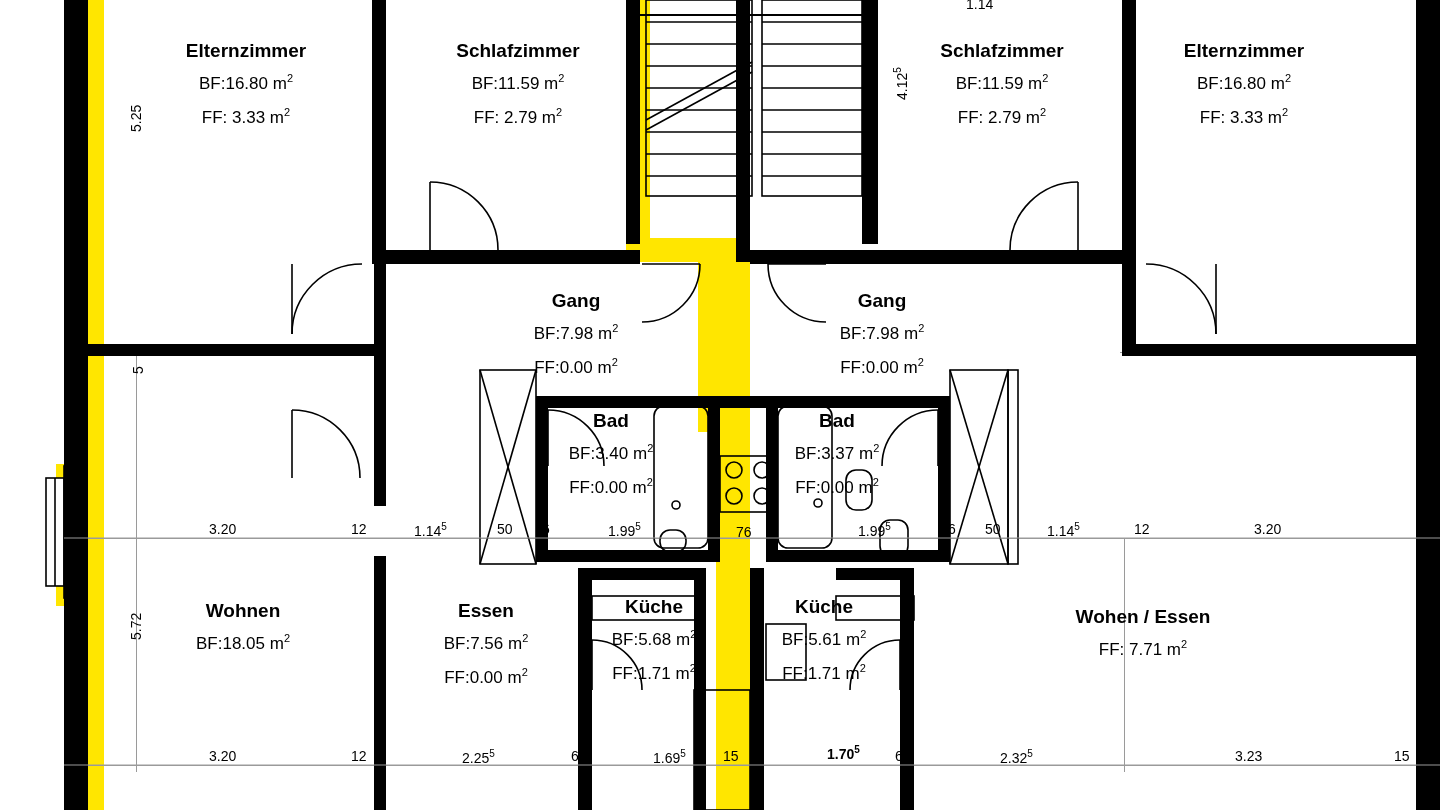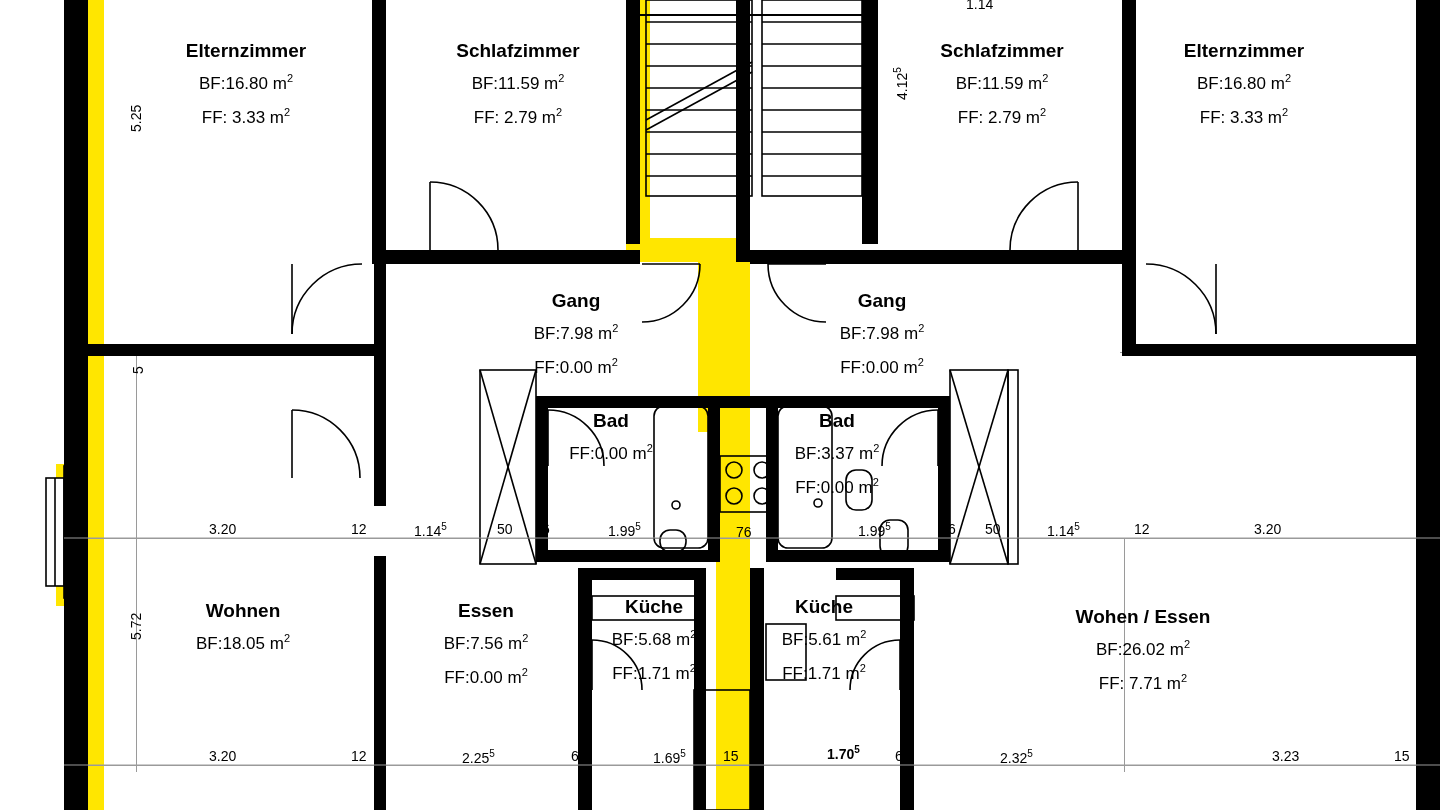--- a/index.html
+++ b/index.html
@@ -265,20 +265,21 @@
   </div>
 
   <div class="room" style="left:792px; top:288px; width:180px;">
     <div class="name">Gang</div>
     <div class="ln"><span>BF:7.98 m</span><sup>2</sup></div>
     <div class="ln"><span>FF:0.00 m</span><sup>2</sup></div>
   </div>
 
   <div class="room" style="left:528px; top:408px; width:166px;">
     <div class="name">Bad</div>
+    <div class="ln"><span>BF:3.40 m</span><sup>2</sup></div>
     <div class="ln"><span>FF:0.00 m</span><sup>2</sup></div>
   </div>
 
   <div class="room" style="left:754px; top:408px; width:166px;">
     <div class="name">Bad</div>
     <div class="ln"><span>BF:3.37 m</span><sup>2</sup></div>
     <div class="ln"><span>FF:0.00 m</span><sup>2</sup></div>
   </div>
 
   <div class="room" style="left:140px; top:598px; width:206px;">
@@ -299,21 +300,20 @@
   </div>
 
   <div class="room" style="left:748px; top:594px; width:152px;">
     <div class="name">Küche</div>
     <div class="ln"><span>BF:5.61 m</span><sup>2</sup></div>
     <div class="ln"><span>FF:1.71 m</span><sup>2</sup></div>
   </div>
 
   <div class="room" style="left:1010px; top:604px; width:266px;">
     <div class="name">Wohen / Essen</div>
-    <div class="ln"><span>BF:26.02 m</span><sup>2</sup></div>
     <div class="ln"><span>FF:  7.71 m</span><sup>2</sup></div>
   </div>
 
   <div class="dim vert" style="left:128px; top:132px;"><span>5.25</span></div>
   <div class="dim vert" style="left:130px; top:374px;"><span>5</span></div>
   <div class="dim vert" style="left:128px; top:640px;"><span>5.72</span></div>
   <div class="dim vert" style="left:892px; top:100px;"><span>4.12</span><sup>5</sup></div>
 
   <div class="dim" style="left:966px; top:-4px;"><span>1.14</span></div>
 
@@ -334,16 +334,16 @@
 
   <div class="dim" style="left:209px; top:748px;"><span>3.20</span></div>
   <div class="dim" style="left:351px; top:748px;"><span>12</span></div>
   <div class="dim" style="left:462px; top:748px;"><span>2.25</span><sup>5</sup></div>
   <div class="dim" style="left:571px; top:748px;"><span>6</span></div>
   <div class="dim" style="left:653px; top:748px;"><span>1.69</span><sup>5</sup></div>
   <div class="dim" style="left:723px; top:748px;"><span>15</span></div>
   <div class="dim" style="left:827px; top:744px;font-weight:bold;"><span>1.70</span><sup>5</sup></div>
   <div class="dim" style="left:895px; top:748px;"><span>6</span></div>
   <div class="dim" style="left:1000px; top:748px;"><span>2.32</span><sup>5</sup></div>
-  <div class="dim" style="left:1272px; top:748px;text-align:center;"><span>3.23</span></div>
+  <div class="dim" style="left:1235px; top:748px;text-align:center;"><span>3.23</span></div>
   <div class="dim" style="left:1394px; top:748px;"><span>15</span></div>
 
 </div>
 
 </body></html>

